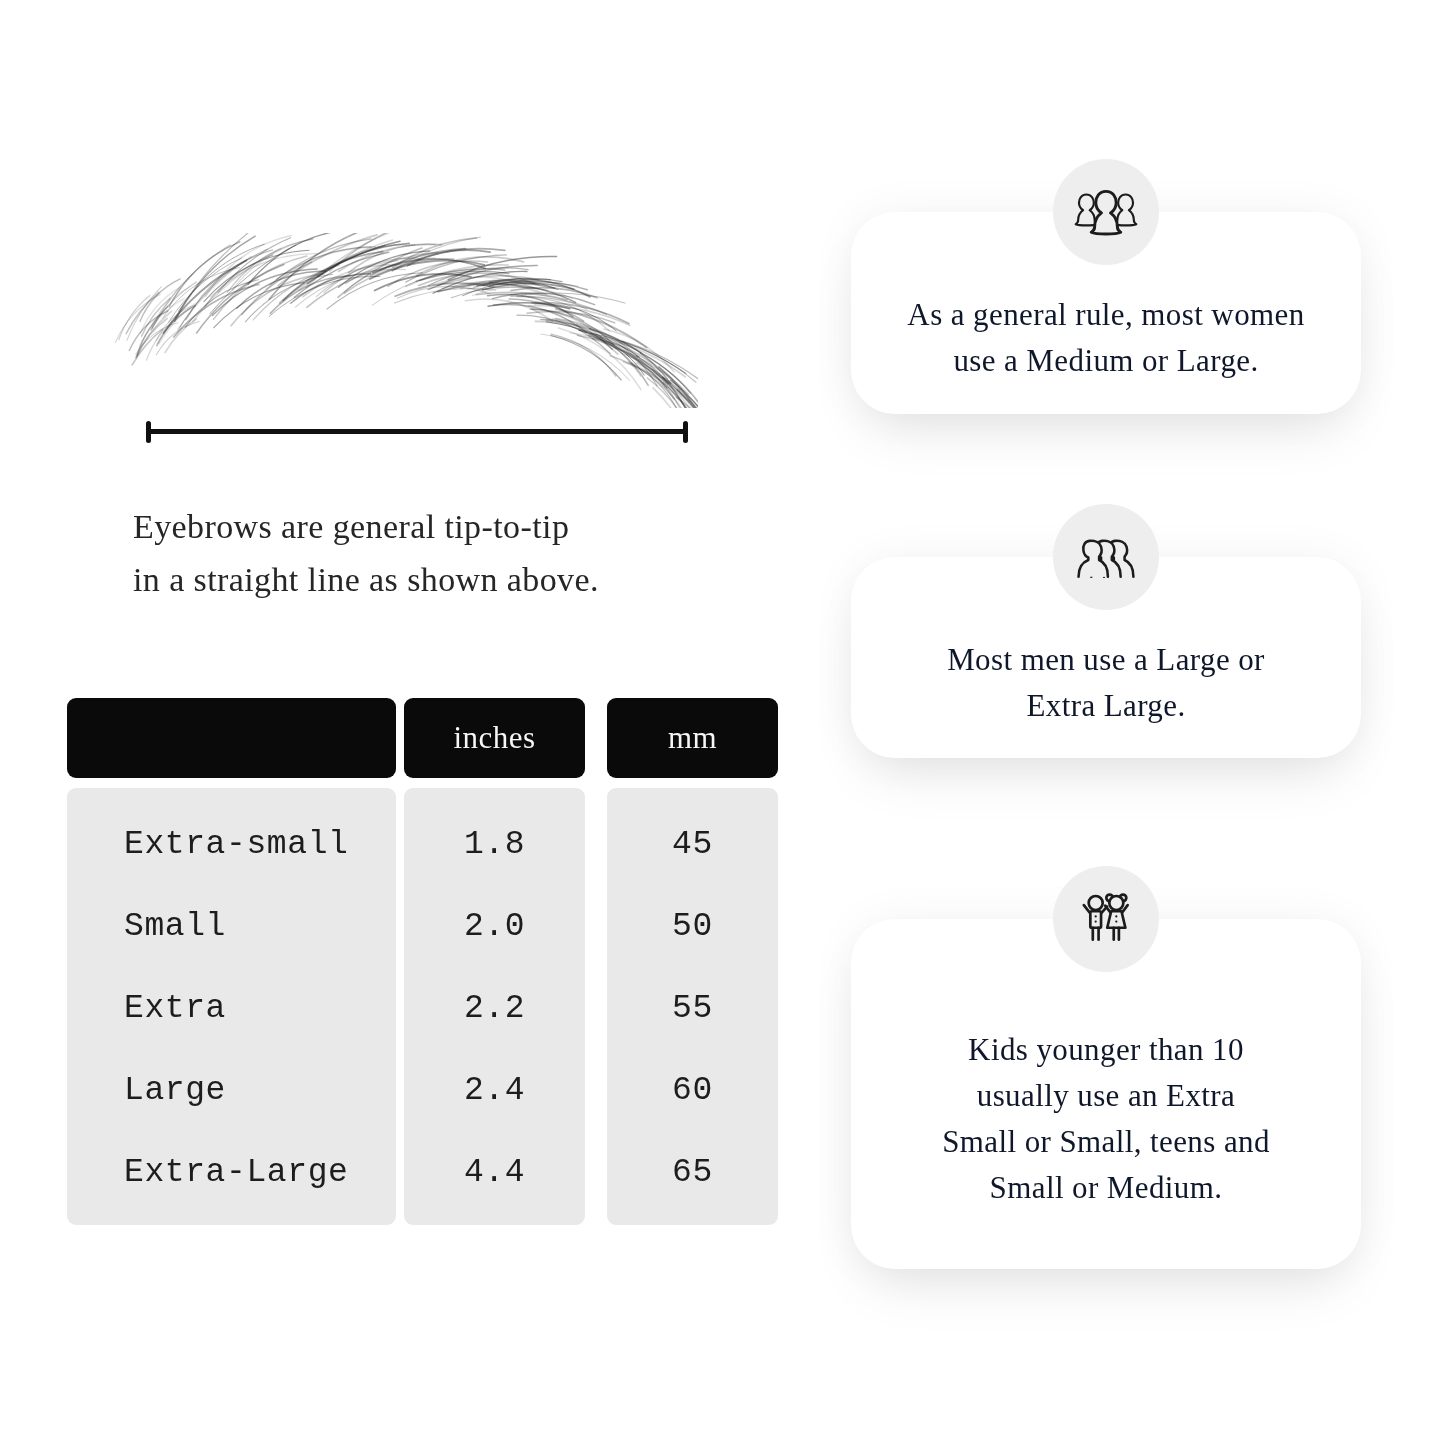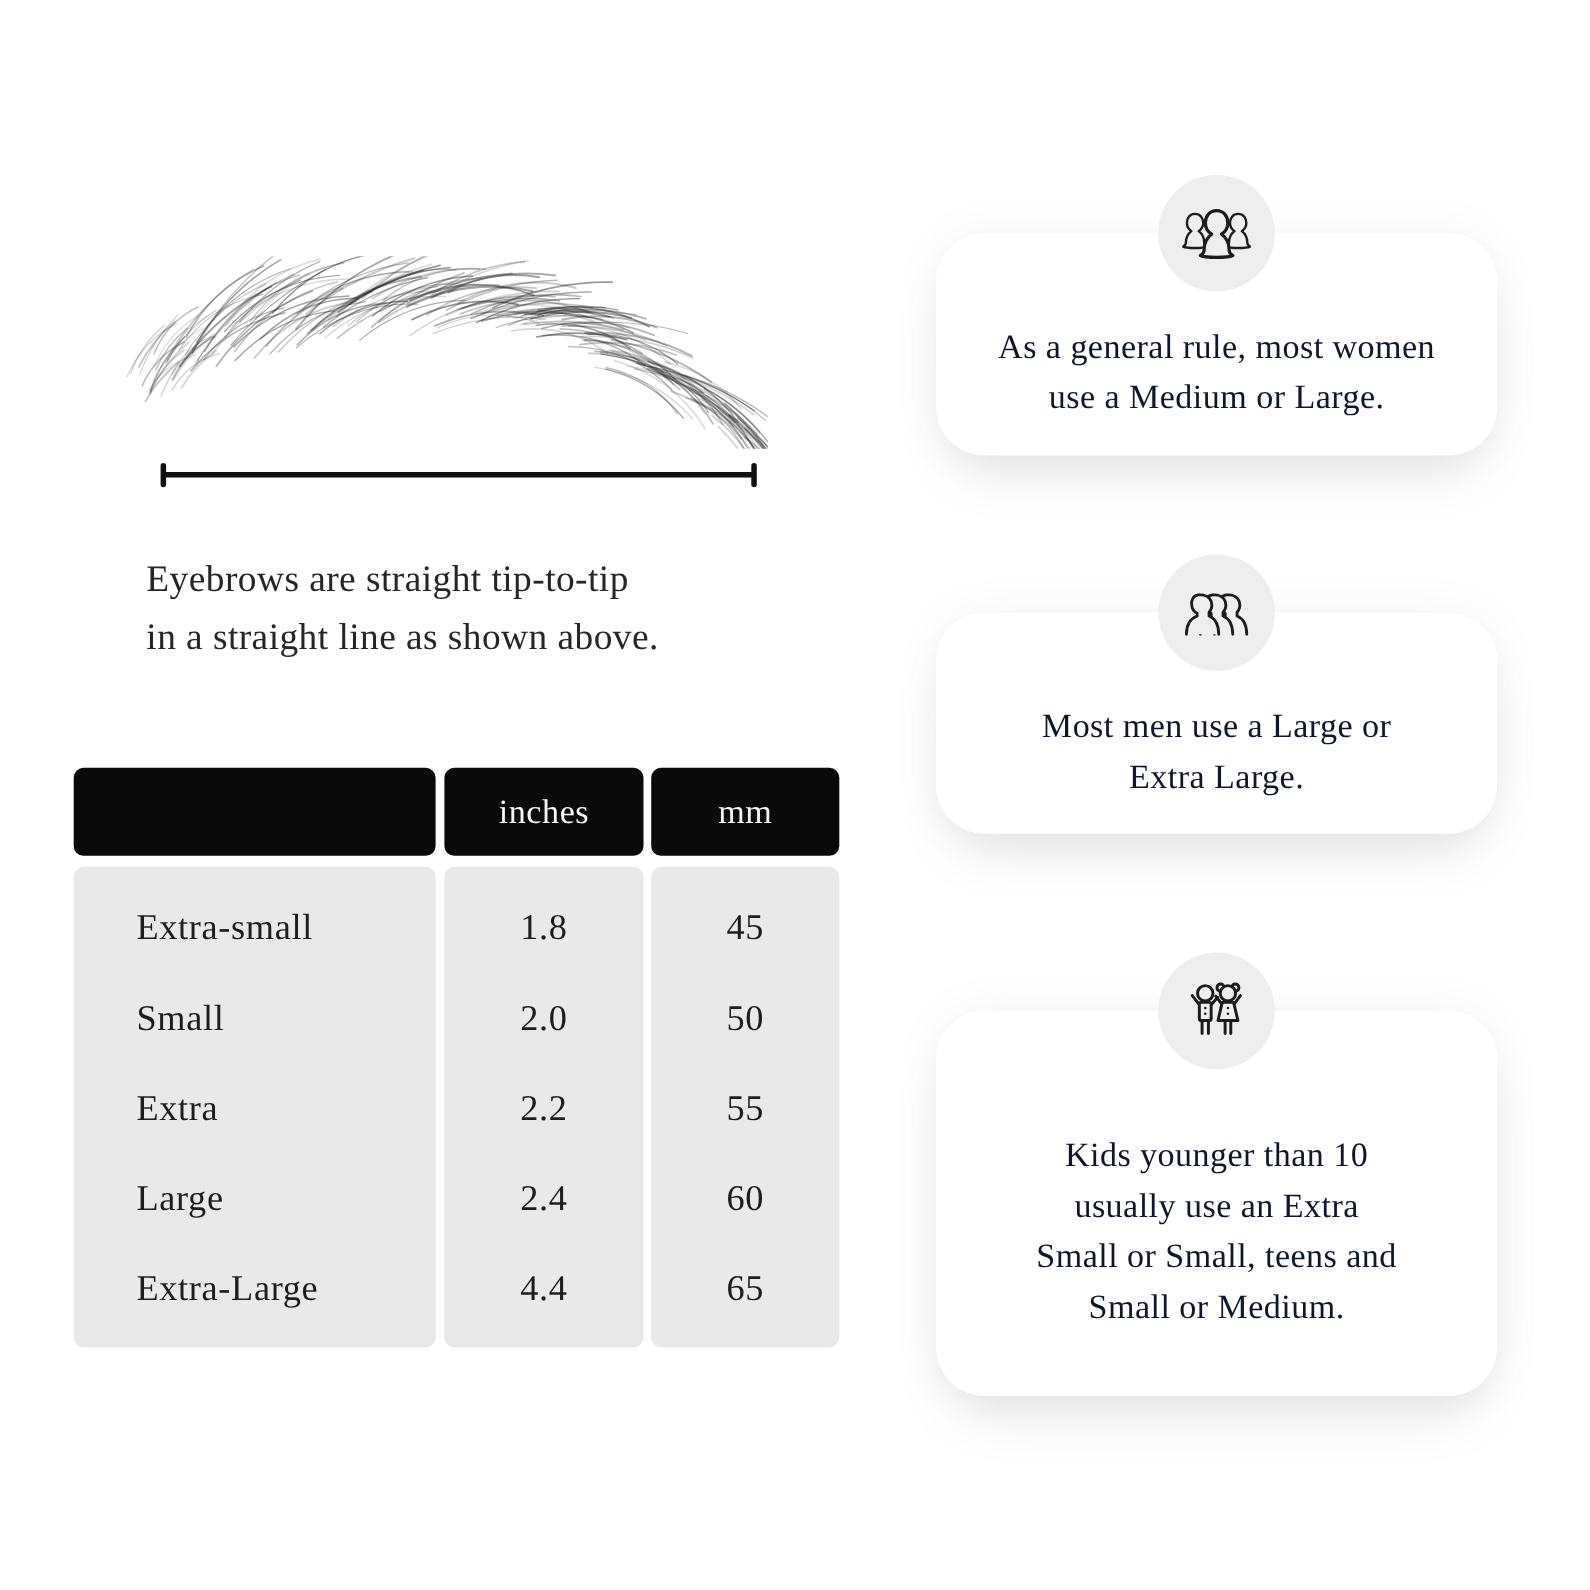--- a/index.html
+++ b/index.html
@@ -19,22 +19,22 @@
 
   
   .size-table{position:absolute;left:67px;top:698px;width:696px;height:527px;}
   .th{position:absolute;top:0;height:80px;background:#0a0a0a;border-radius:9px;color:#f6f6f6;
       display:flex;align-items:center;justify-content:center;font-size:31px;letter-spacing:0.5px;}
   .tb{position:absolute;top:90px;height:437px;background:#e9e9e9;border-radius:9px;
       display:flex;flex-direction:column;justify-content:space-between;
       padding:15px 0 12px;box-sizing:border-box;font-size:33px;color:#1d1d1d;letter-spacing:0.6px;}
   .c1{left:0;width:329px;}
   .c2{left:337px;width:181px;}
-  .c3{left:525px;width:171px;}
-  .cell{height:82px;display:flex;align-items:center;}
+  .c3{left:540px;width:171px;}
+  .cell{height:82px;display:flex;align-items:center;font-family:Liberation Mono, monospace;}
   .tb.c1 .cell{padding-left:57px;}
   .tb.c2 .cell,.tb.c3 .cell{justify-content:center;}
 
   
   .card{position:absolute;left:851px;width:510px;background:#ffffff;border-radius:44px;
         box-shadow:0 28px 55px -15px rgba(0,0,0,0.10),0 0 46px rgba(0,0,0,0.05);
         display:flex;flex-direction:column;align-items:center;justify-content:center;
         padding:50px 40px 0 40px;box-sizing:border-box;text-align:center;
         font-size:31px;line-height:46px;color:#0f172a;letter-spacing:0.4px;}
   .card1{top:212px;height:202px;}
@@ -251,21 +251,21 @@
       <path d="M564.6 164.3 C591.3 184.1 612.5 208.3 628.2 236.4" fill="none" stroke="#202020" stroke-opacity="0.27" stroke-width="1.49" stroke-linecap="round"></path>
     </svg>
 
   <div class="mline">
     <span class="cap left"></span>
     <span class="bar"></span>
     <span class="cap right"></span>
   </div>
 
   <div class="caption">
-    <div>Eyebrows are straight tip-to-tip</div>
+    <div>Eyebrows are general tip-to-tip</div>
     <div>in a straight line as shown above.</div>
   </div>
 
   <div class="size-table">
     <div class="th c1"></div>
     <div class="th c2">inches</div>
     <div class="th c3">mm</div>
 
     <div class="tb c1">
       <div class="cell">Extra-small</div>

